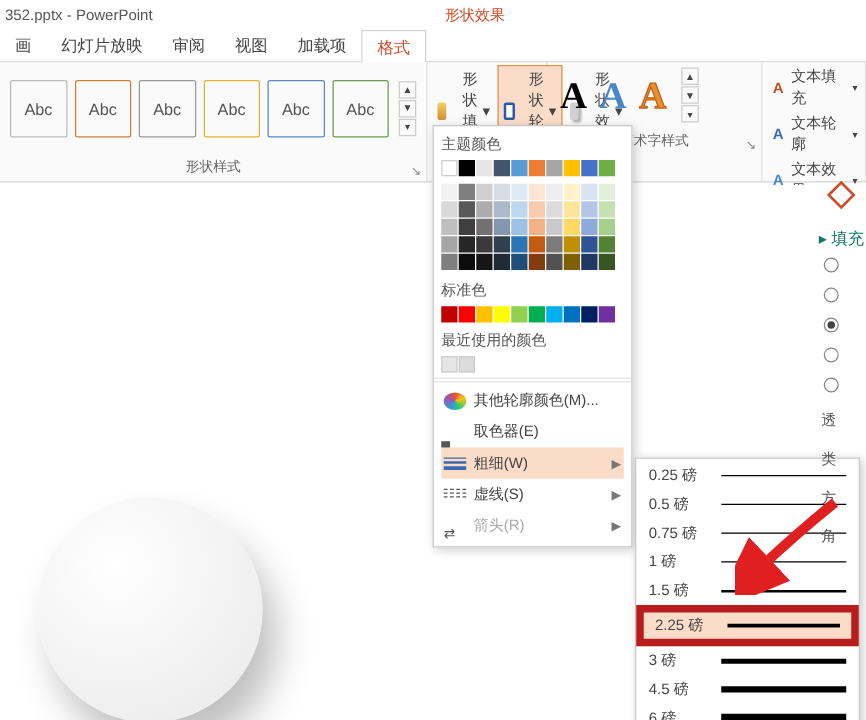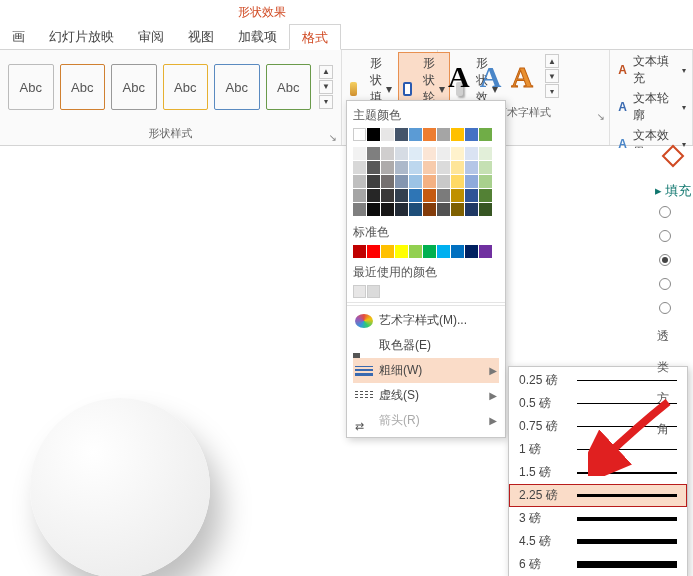--- a/index.html
+++ b/index.html
@@ -63,41 +63,42 @@
 .ico-picker { transform: rotate(-45deg); background: #aaa; width: 3px; height: 14px; margin-left: 6px; }
 .ico-picker::after { content:''; display:block; width:7px; height:5px; background:#555; margin-left:-2px; }
 .ico-weight { display: flex; flex-direction: column; gap: 2px; padding-top: 2px; } .ico-weight span { height: 1px; background: #3a6ab0; } .ico-weight span:nth-child(2){height:2px} .ico-weight span:nth-child(3){height:3px}
 .ico-dash { display: flex; flex-direction: column; gap: 2px; padding-top: 2px;} .ico-dash span{height:1px; background:#555; border-top:1px dashed #555; background:none;}
 .ico-arrow { padding-top:5px; } .ico-arrow::before{content:'⇄'; font-size:11px; color:#555;}
 .sub-arrow { margin-left: auto; font-size: 10px; color: #777; }
 
 
 .submenu { position: absolute; top: 366px; left: 508px; width: 180px; background: #fff; border: 1px solid #c8c8c8; box-shadow: 2px 2px 8px rgba(0,0,0,.2); padding: 2px 0; }
 .weight-item { display: flex; align-items: center; gap: 8px; padding: 3px 10px; cursor: pointer; }
-.weight-item.sel { background: #fadcc8; border: 1px solid #b91c1c; padding: 2px 9px; }
+.weight-item.sel { background: #fadcc8; border: 6px solid #b91c1c; padding: 2px 9px; }
 .weight-label { width: 50px; text-align: left; font-size: 12px; }
 .weight-line { flex: 1; background: #000; }
 
 
 .side-panel { position: absolute; top: 140px; right: 0; width: 40px; }
 .side-icon { width: 28px; height: 24px; margin: 4px auto; }
 .side-icon svg { display:block; }
 .fill-head { color: #0f766e; font-size: 13px; padding: 10px 0 6px 2px; }
 .radio-col { display: flex; flex-direction: column; gap: 12px; padding-left: 6px; }
 .radio { width: 12px; height: 12px; border: 1px solid #888; border-radius: 50%; cursor: pointer; }
 .radio.on::after { content:''; display:block; width:6px; height:6px; background:#444; border-radius:50%; margin:2px; }
 
 
 .arrow-anno { position: absolute; left: 588px; top: 396px; pointer-events: none; }
 
 </style>
 </head>
 <body>
 
 <div class="title-bar">
+  <span class="title-text">352.pptx - PowerPoint</span>
   <span class="tool-context">形状效果</span>
 </div>
 
 <div class="ribbon-tabs">
   <div class="ribbon-tab">画</div>
   <div class="ribbon-tab">幻灯片放映</div>
   <div class="ribbon-tab">审阅</div>
   <div class="ribbon-tab">视图</div>
   <div class="ribbon-tab">加载项</div>
   <div class="ribbon-tab active">格式</div>
@@ -270,21 +271,21 @@
     </div>
   <div class="dd-header">最近使用的颜色</div>
   <div class="std-row" id="recent-row">
       <div class="swatch" style="background: rgb(231, 230, 230); border: 1px solid rgb(204, 204, 204);"></div>
       <div class="swatch" style="background: rgb(219, 219, 219); border: 1px solid rgb(204, 204, 204);"></div>
     </div>
   <div class="dd-sep"></div>
   <div class="dd-sep"></div>
   <div class="dd-item">
       <span class="dd-ico ico-wheel"></span>
-      <span>艺术字样式(M)...</span>
+      <span>其他轮廓颜色(M)...</span>
     </div>
   <div class="dd-item">
       <span class="dd-ico"><span class="ico-picker"></span></span>
       <span>取色器(E)</span>
     </div>
   <div class="dd-item hl">
       <span class="dd-ico ico-weight">
         <span></span>
         <span></span>
         <span></span>

